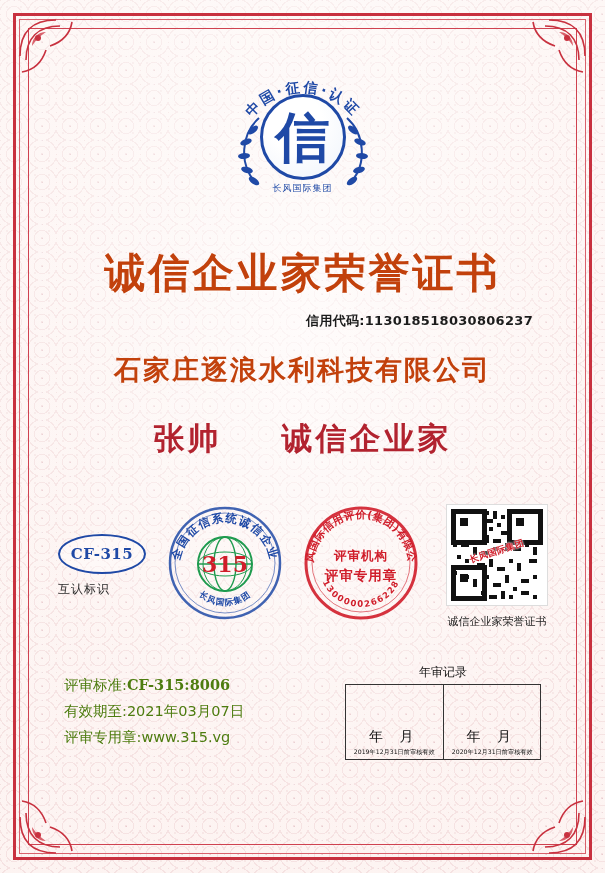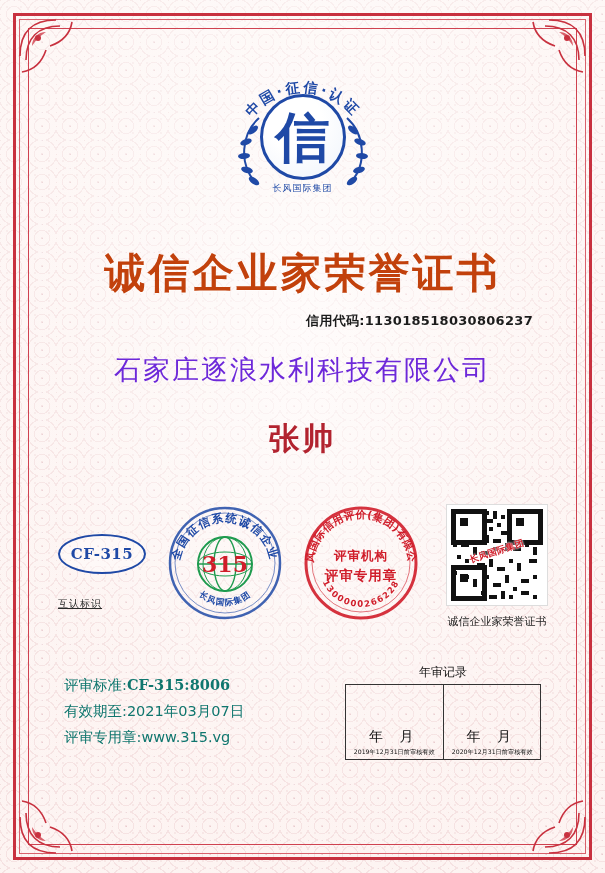--- a/index.html
+++ b/index.html
@@ -155,24 +155,24 @@
     color: #1c1c1c;
     font-family: "DejaVu Sans", sans-serif;
     letter-spacing: 0.3px;
   }
   .company {
     position: absolute;
     left: 0; right: 0;
     top: 352px;
     text-align: center;
     font-family: "DejaVu Sans", sans-serif;
-    font-weight: 400;
+    font-weight: 700;
     font-size: 27px;
     letter-spacing: 2px;
-    color: #6d28d9;
+    color: #c2410c;
   }
   .person-row {
     position: absolute;
     left: 0; right: 0;
     top: 418px;
     display: flex;
     justify-content: center;
     align-items: baseline;
     gap: 60px;
     color: #b2232f;
@@ -202,26 +202,25 @@
     background: rgba(255,255,255,0.35);
   }
   .seal-cf .oval span {
     font-family: "DejaVu Serif", serif;
     font-weight: 700;
     font-size: 15px;
     color: #1f49a6;
     letter-spacing: 0.5px;
   }
   .seal-cf .cap {
-    margin-top: 23px;
-    font-size: 10px;
+    margin-top: 7px;
+    font-size: 12px;
     color: #2a2a2a;
     font-family: "DejaVu Sans", sans-serif;
     letter-spacing: 1px;
-    text-decoration: underline;
   }
 
   
   .seal-blue { left: 122px; top: 6px; width: 118px; height: 118px; }
   
   .seal-red  { left: 258px; top: 6px; width: 118px; height: 118px; }
 
   
   .seal-qr { right: 8px; top: 6px; width: 112px; text-align: center; }
   .qr {
@@ -259,21 +258,21 @@
     font-family: "DejaVu Sans", sans-serif;
   }
 
   
   .info {
     position: absolute;
     left: 64px;
     top: 672px;
     font-family: "DejaVu Sans", sans-serif;
     font-size: 14.5px;
-    color: #0f766e;
+    color: #4d7c0f;
     line-height: 26px;
   }
   .info div { white-space: nowrap; }
   .info b { font-family: "DejaVu Serif", serif; }
 
   
   .review {
     position: absolute;
     right: 64px;
     top: 662px;
@@ -414,20 +413,21 @@
       <div class="emblem-sub">长风国际集团</div>
     </div>
   </div>
 
   <div class="title">诚信企业家荣誉证书</div>
   <div class="credit-code">信用代码:113018518030806237</div>
   <div class="company">石家庄逐浪水利科技有限公司</div>
 
   <div class="person-row">
     <div>张帅</div>
+    <div>诚信企业家</div>
   </div>
 
   <div class="seals">
 
     <div class="seal seal-cf">
       <div class="oval">
         <span>CF-315</span>
       </div>
       <div class="cap">互认标识</div>
     </div>

